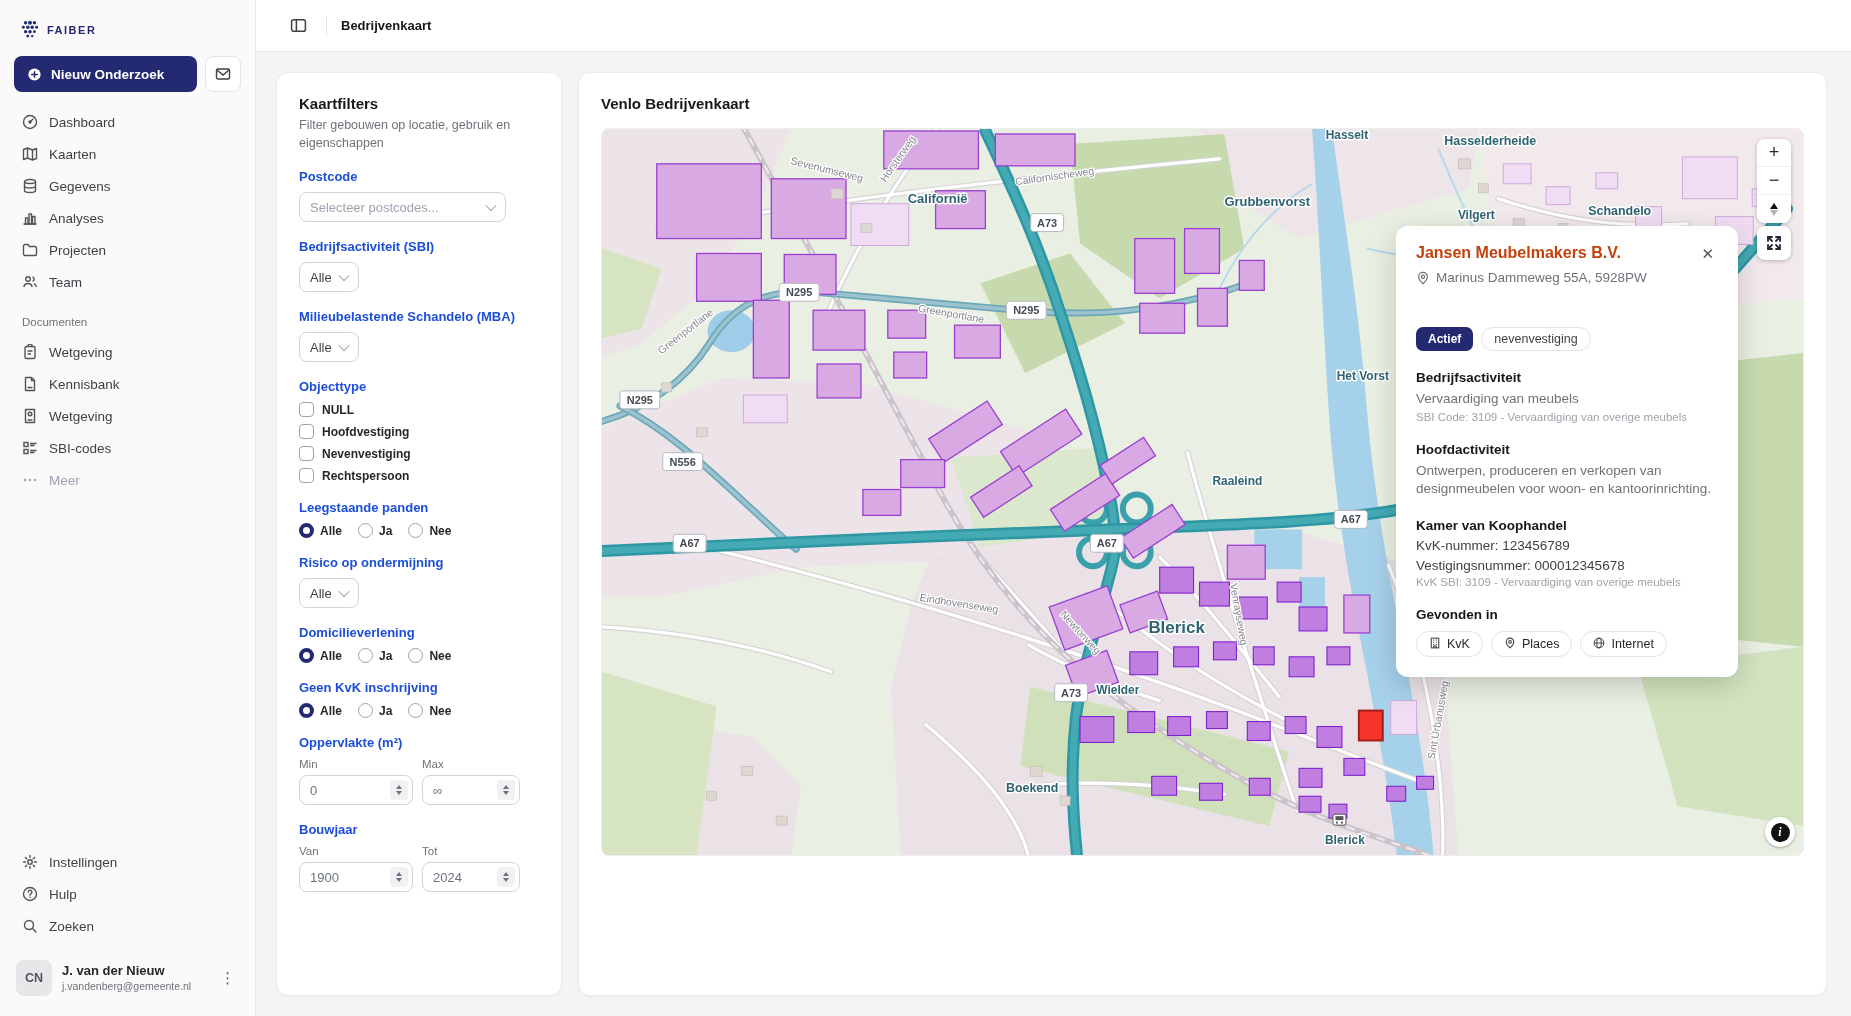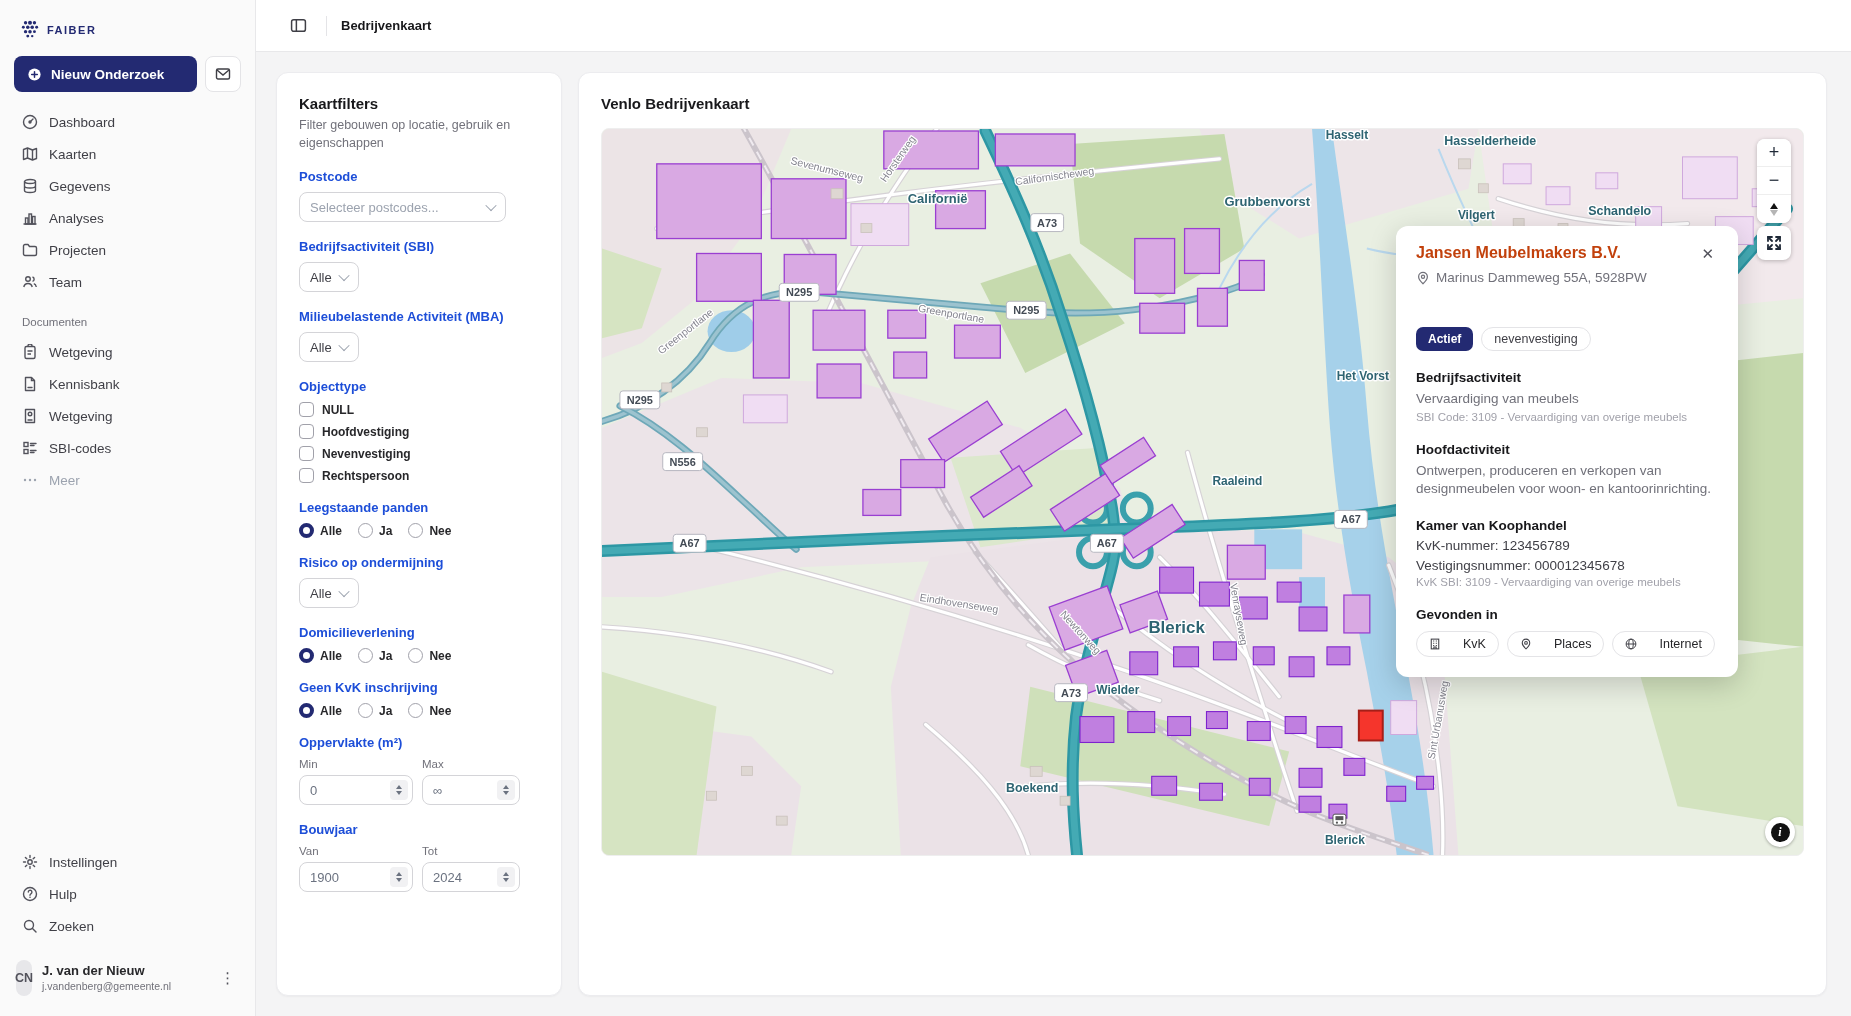--- a/index.html
+++ b/index.html
@@ -12,21 +12,21 @@
   .logo-text { font-size:11px; font-weight:bold; letter-spacing:1.5px; color:#232a72; }
   .action-row { display:flex; gap:8px; margin-bottom:14px; }
   .new-btn { flex:1; height:36px; background:#232a72; color:#fff; border:none; border-radius:8px; font-size:13.5px; font-weight:600; display:flex; align-items:center; gap:9px; padding:0 13px; cursor:pointer; font-family:inherit; }
   .mail-btn { width:36px; height:36px; background:#fff; border:1px solid #e4e4e7; border-radius:8px; display:flex; align-items:center; justify-content:center; cursor:pointer; }
   .nav-item { display:flex; align-items:center; gap:11px; height:32px; padding:0 8px; border-radius:6px; font-size:13.5px; color:#3f3f46; cursor:pointer; }
   .nav-item svg { color:#52525b; flex-shrink:0; }
   .nav-item.muted, .nav-item.muted svg { color:#9ca3af; }
   .section-label { font-size:11.5px; color:#71717a; padding:18px 8px 8px 8px; }
   .spacer { flex:1; }
   .user-row { display:flex; align-items:center; gap:10px; margin-top:14px; padding:4px 2px; }
-  .avatar { width:16px; height:36px; border-radius:8px; background:#e7e7ea; color:#52525b; font-size:12.5px; font-weight:600; display:flex; align-items:center; justify-content:center; }
+  .avatar { width:36px; height:36px; border-radius:8px; background:#e7e7ea; color:#52525b; font-size:12.5px; font-weight:600; display:flex; align-items:center; justify-content:center; }
   .user-meta { flex:1; line-height:1.25; }
   .user-name { font-size:13px; font-weight:700; color:#27272a; }
   .user-email { font-size:10.5px; color:#71717a; }
   .kebab { color:#52525b; font-size:15px; letter-spacing:0; cursor:pointer; padding:4px; }
 
   
   .main { flex:1; display:flex; flex-direction:column; min-width:0; }
   .topbar { height:52px; background:#fff; border-bottom:1px solid #e8e8ea; display:flex; align-items:center; padding:0 28px; gap:14px; flex-shrink:0; }
   .topbar .vdiv { width:1px; height:20px; background:#e4e4e7; }
   .page-title { font-size:13px; font-weight:700; color:#18181b; }
@@ -88,21 +88,21 @@
   .popup-close { color:#52525b; font-size:15px; cursor:pointer; line-height:1; padding:2px 4px; }
   .popup-addr { display:flex; align-items:center; gap:6px; margin-top:7px; font-size:13.5px; color:#71717a; }
   .badges { display:flex; gap:8px; margin-top:42px; }
   .badge-solid { background:#232a72; color:#fff; font-size:12px; font-weight:700; border-radius:7px; padding:5px 12px; }
   .badge-outline { background:#fff; border:1px solid #e4e4e7; color:#3f3f46; font-size:12.5px; font-weight:500; border-radius:14px; padding:4px 12px; }
   .sec-h { font-size:13.5px; font-weight:700; color:#18181b; margin-top:19px; }
   .sec-body { font-size:13.5px; color:#71717a; margin-top:5px; line-height:1.35; }
   .sec-fine { font-size:11.5px; color:#a1a1aa; margin-top:3px; }
   .sec-line { font-size:13.5px; color:#3f3f46; margin-top:5px; }
   .pills { display:flex; gap:8px; margin-top:9px; }
-  .pill { display:inline-flex; align-items:center; gap:22px; border:1px solid #e4e4e7; border-radius:15px; padding:5px 12px; font-size:12.5px; color:#27272a; cursor:pointer; background:#fff; }
+  .pill { display:inline-flex; gap:6px; border:1px solid #e4e4e7; border-radius:15px; padding:5px 12px; font-size:12.5px; color:#27272a; cursor:pointer; background:#fff; }
   .pill svg { color:#3f3f46; }
 </style>
 </head>
 <body>
 
 <div class="app">
 
   <aside class="sidebar">
     <div class="logo-row">
       <svg width="20" height="20" viewBox="0 0 18 18">
@@ -291,21 +291,21 @@
 
         <div class="fgroup">
           <div class="flabel">Bedrijfsactiviteit (SBI)</div>
           <div class="select">
             <span>Alle</span>
             <span class="chev"></span>
           </div>
         </div>
 
         <div class="fgroup">
-          <div class="flabel">Milieubelastende Activiteit (MBA)</div>
+          <div class="flabel">Milieubelastende Schandelo (MBA)</div>
           <div class="select">
             <span>Alle</span>
             <span class="chev"></span>
           </div>
         </div>
 
         <div class="fgroup">
           <div class="flabel">Objecttype</div>
           <div class="checkrow">
               <span class="checkbox"></span>

